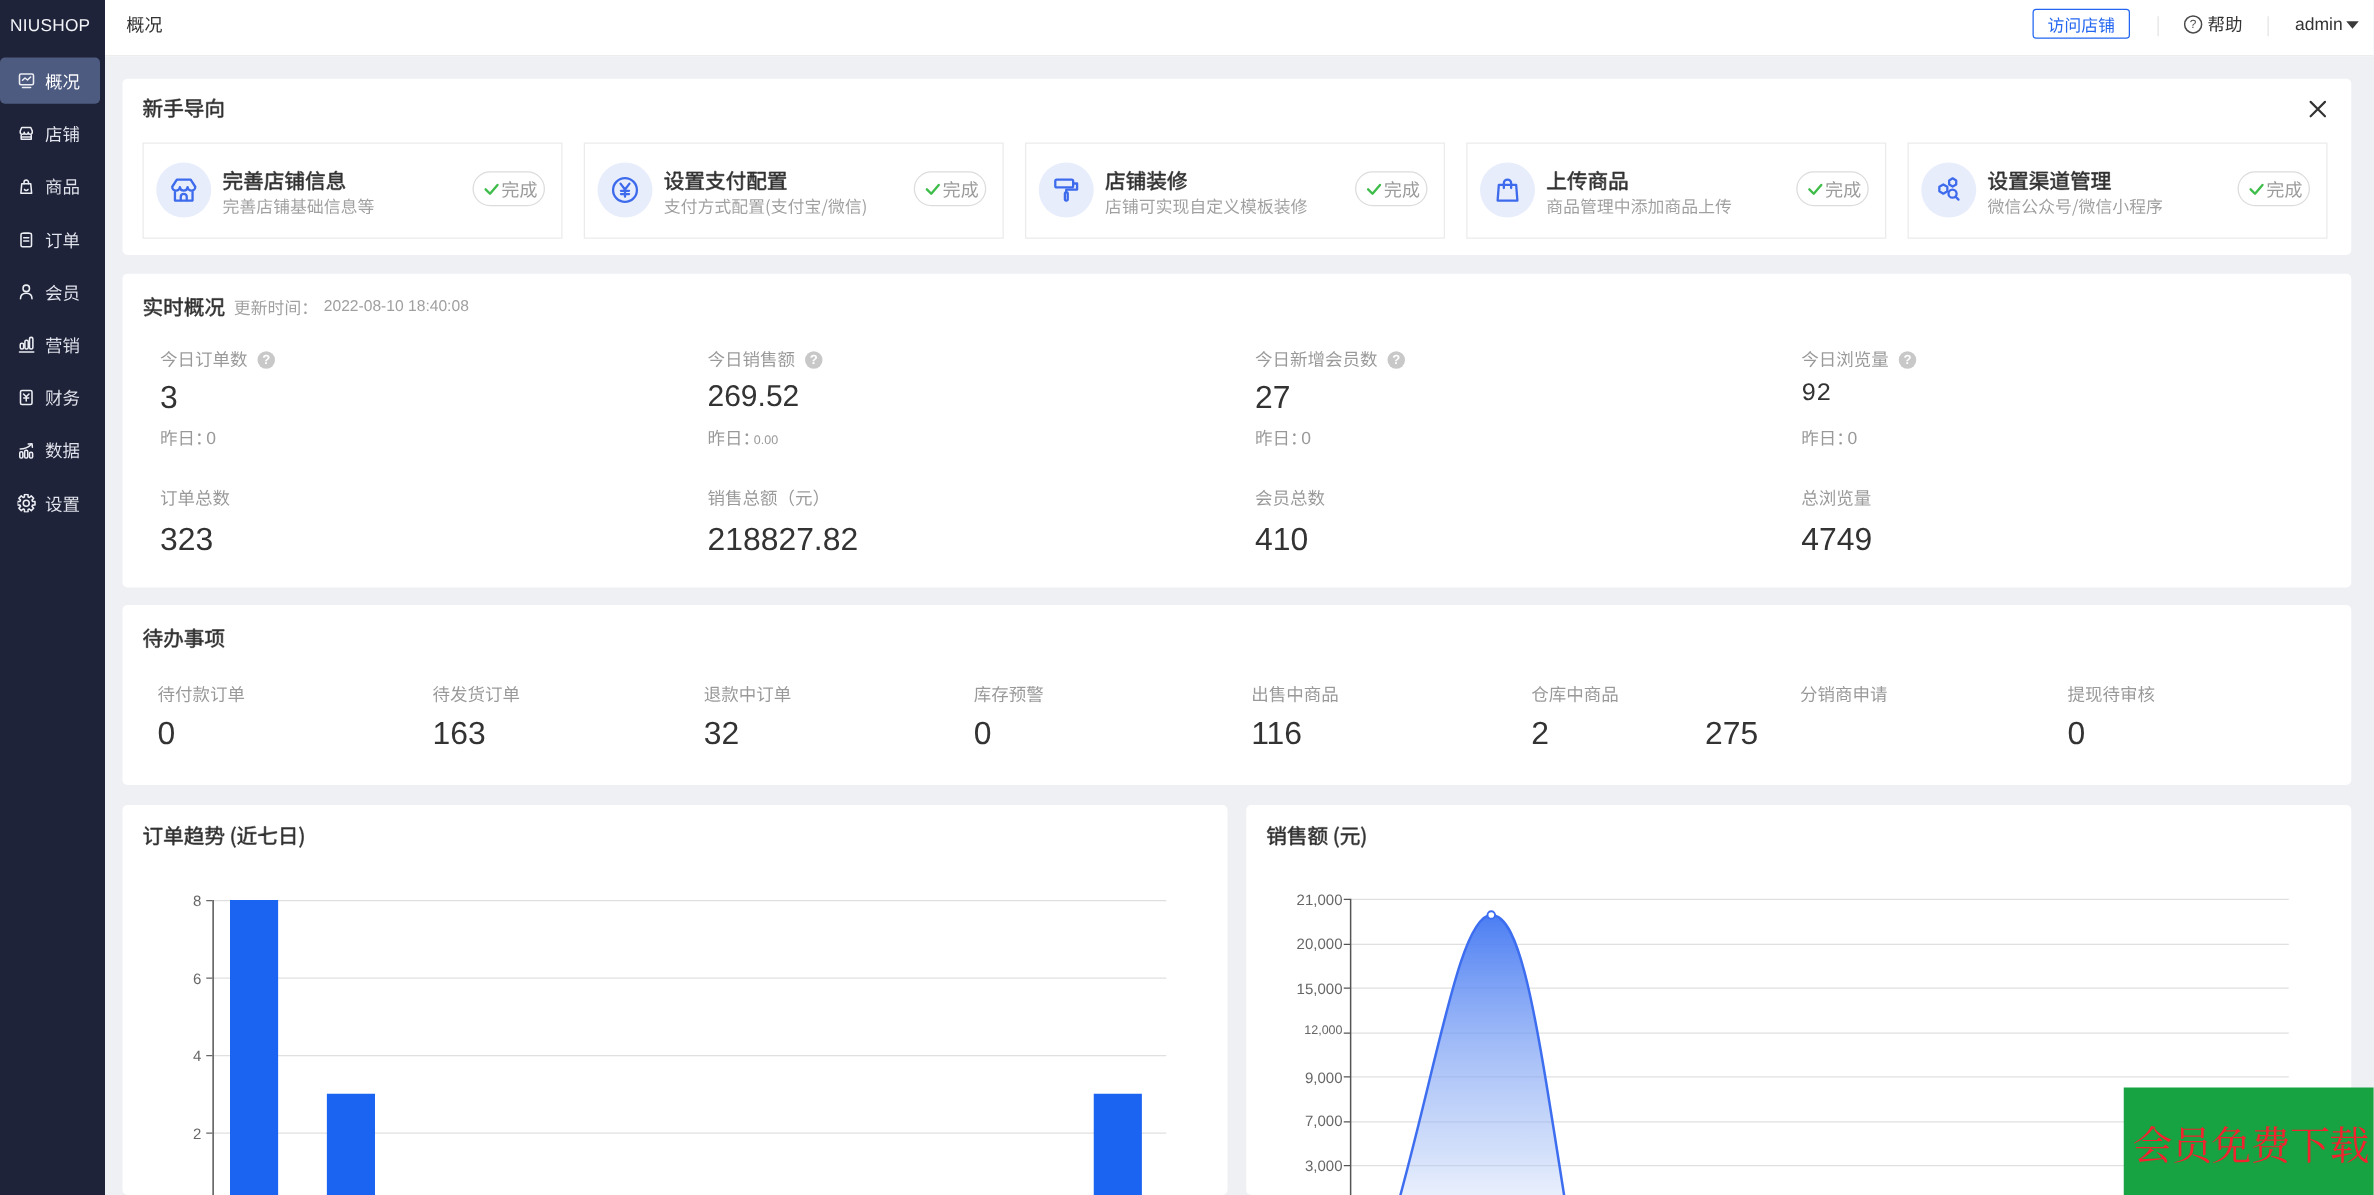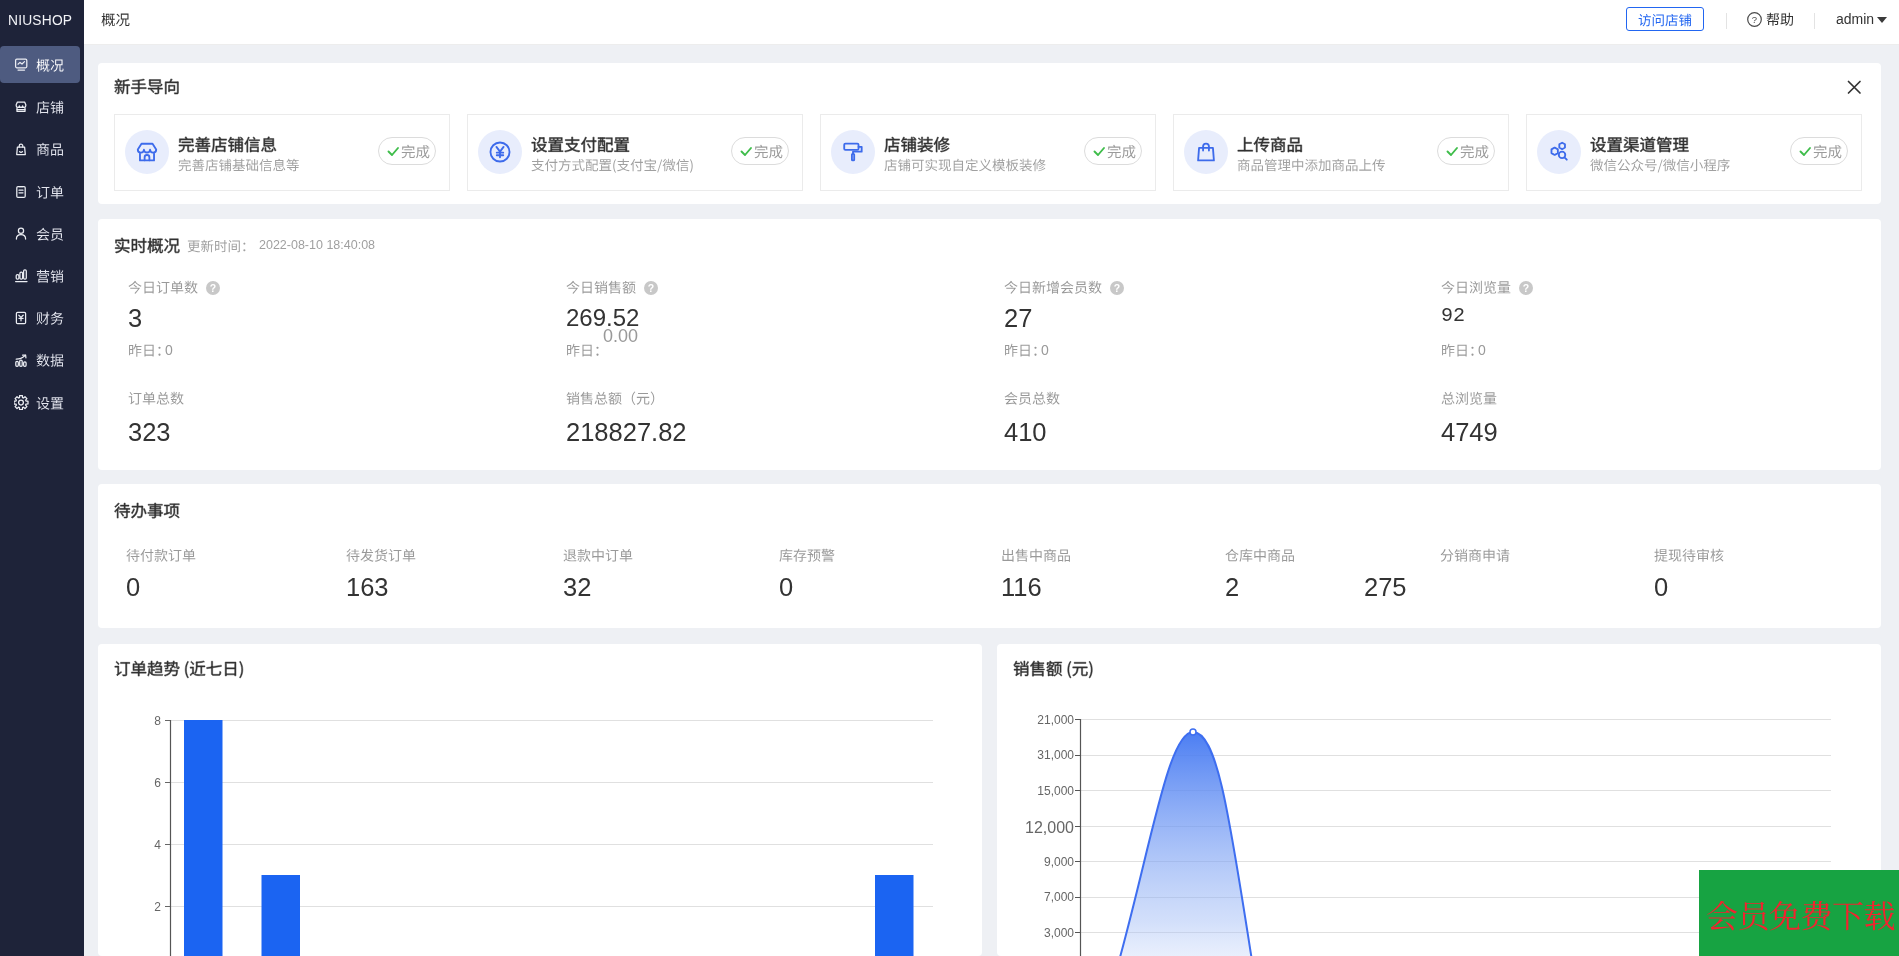--- a/index.html
+++ b/index.html
@@ -563,21 +563,21 @@
   </svg>
 <div style="position:absolute;left:644px;top:280.5px;width:14px;height:14px;border-radius:50%;background:#c8c8c8;color:#fff;font-family:'Liberation Sans';font-size:10.5px;font-weight:bold;text-align:center;line-height:14px">?</div>
 <div style="position:absolute;left:566px;top:306.1px;font-family:'Liberation Sans',sans-serif;font-size:24px;color:#333333;line-height:1;white-space:nowrap">269.52</div>
 <svg style="position:absolute;left:566px;top:342.9px;overflow:visible;" width="42" height="18">
     <g fill="#999999" transform="translate(0,12.6) scale(0.014,-0.014)">
       <use href="#g75" x="0"></use>
       <use href="#g74" x="1000"></use>
       <use href="#g72" x="2000"></use>
     </g>
   </svg>
-<div style="position:absolute;left:603.0px;top:327px;font-family:'Liberation Sans',sans-serif;font-size:18px;color:#999999;line-height:1;white-space:nowrap">0.00</div>
+<div style="position:absolute;left:603.0px;top:348px;font-family:'Liberation Sans',sans-serif;font-size:10px;color:#999999;line-height:1;white-space:nowrap">0.00</div>
 <svg style="position:absolute;left:566px;top:390.8px;overflow:visible;" width="98" height="18">
     <g fill="#999999" transform="translate(0,12.6) scale(0.014,-0.014)">
       <use href="#g11" x="0"></use>
       <use href="#g77" x="1000"></use>
       <use href="#g76" x="2000"></use>
       <use href="#g78" x="3000"></use>
       <use href="#g79" x="4000"></use>
       <use href="#g80" x="5000"></use>
       <use href="#g81" x="6000"></use>
     </g>
@@ -801,23 +801,23 @@
       <path d="M78 182.5 H83"></path>
       <path d="M78 217.5 H83"></path>
       <path d="M78 253.5 H83"></path>
       <path d="M78 288.5 H83"></path>
     </g>
 <path d="M115 342 C152 215 170 88 196 88 C222 88 234 185 259 342 Z" fill="url(#ag)"></path>
 <path d="M115 342 C152 215 170 88 196 88 C222 88 234 185 259 342" stroke="#3e6ef0" stroke-width="2"></path>
 <circle cx="196" cy="88" r="3" fill="#fff" stroke="#3e6ef0" stroke-width="1.5"></circle>
 </svg>
 <div style="position:absolute;left:1074px;transform:translateX(-100%);top:713.6px;font-family:'Liberation Sans',sans-serif;font-size:12px;color:#666666;line-height:1;white-space:nowrap">21,000</div>
-<div style="position:absolute;left:1074px;transform:translateX(-100%);top:749.1px;font-family:'Liberation Sans',sans-serif;font-size:12px;color:#666666;line-height:1;white-space:nowrap">31,000</div>
+<div style="position:absolute;left:1074px;transform:translateX(-100%);top:749.1px;font-family:'Liberation Sans',sans-serif;font-size:12px;color:#666666;line-height:1;white-space:nowrap">20,000</div>
 <div style="position:absolute;left:1074px;transform:translateX(-100%);top:784.6px;font-family:'Liberation Sans',sans-serif;font-size:12px;color:#666666;line-height:1;white-space:nowrap">15,000</div>
-<div style="position:absolute;left:1074px;transform:translateX(-100%);top:820.1px;font-family:'Liberation Sans',sans-serif;font-size:16px;color:#666666;line-height:1;white-space:nowrap">12,000</div>
+<div style="position:absolute;left:1074px;transform:translateX(-100%);top:820.1px;font-family:'Liberation Sans',sans-serif;font-size:10px;color:#666666;line-height:1;white-space:nowrap">12,000</div>
 <div style="position:absolute;left:1074px;transform:translateX(-100%);top:855.6px;font-family:'Liberation Sans',sans-serif;font-size:12px;color:#666666;line-height:1;white-space:nowrap">9,000</div>
 <div style="position:absolute;left:1074px;transform:translateX(-100%);top:891.1px;font-family:'Liberation Sans',sans-serif;font-size:12px;color:#666666;line-height:1;white-space:nowrap">7,000</div>
 <div style="position:absolute;left:1074px;transform:translateX(-100%);top:926.6px;font-family:'Liberation Sans',sans-serif;font-size:12px;color:#666666;line-height:1;white-space:nowrap">3,000</div>
 <div style="position:absolute;left:1699px;top:870px;width:200px;height:86px;background:#17a342"></div>
 <svg style="position:absolute;left:1706px;top:898.8px;overflow:visible;" width="189" height="40">
     <g fill="#f2232f" transform="translate(0,28.8) scale(0.032,-0.032)">
       <use href="#g111" x="0"></use>
       <use href="#g112" x="984"></use>
       <use href="#g113" x="1969"></use>
       <use href="#g114" x="2953"></use>

